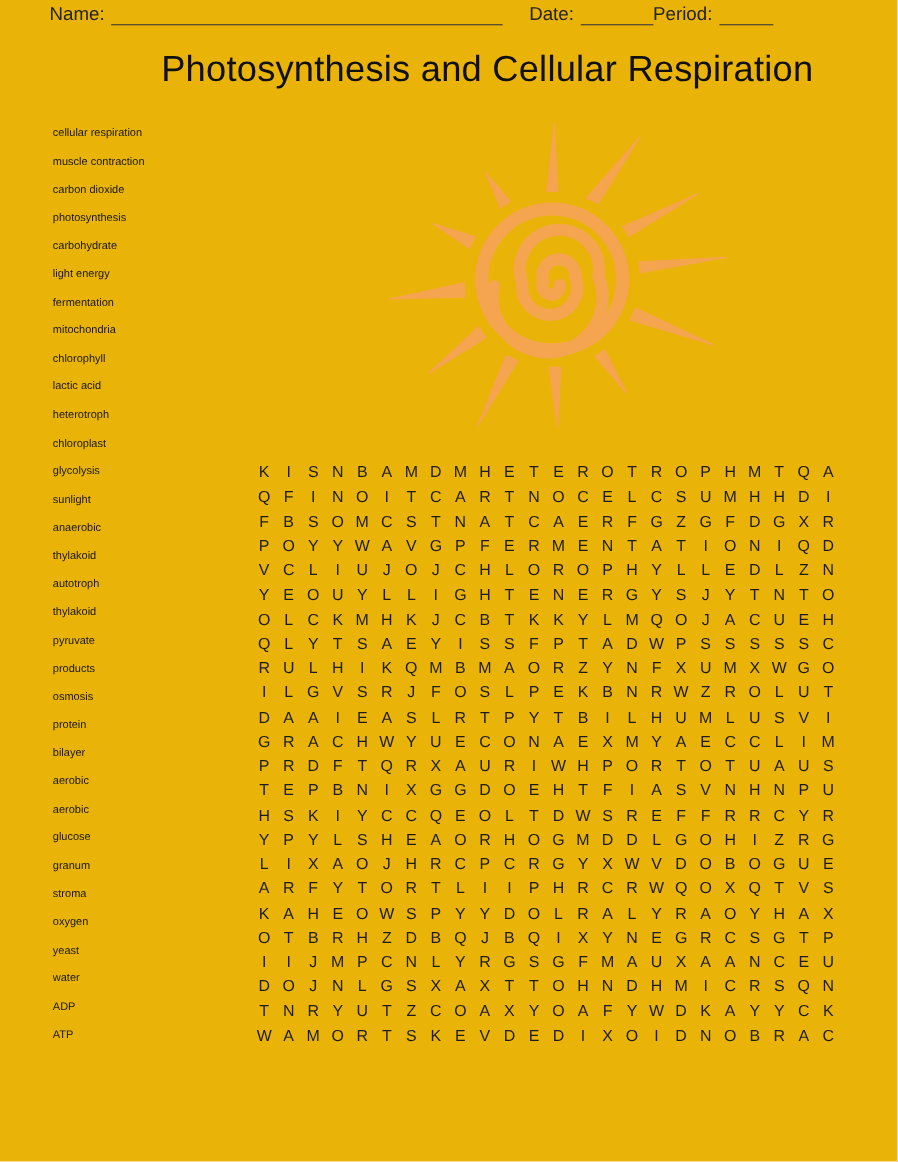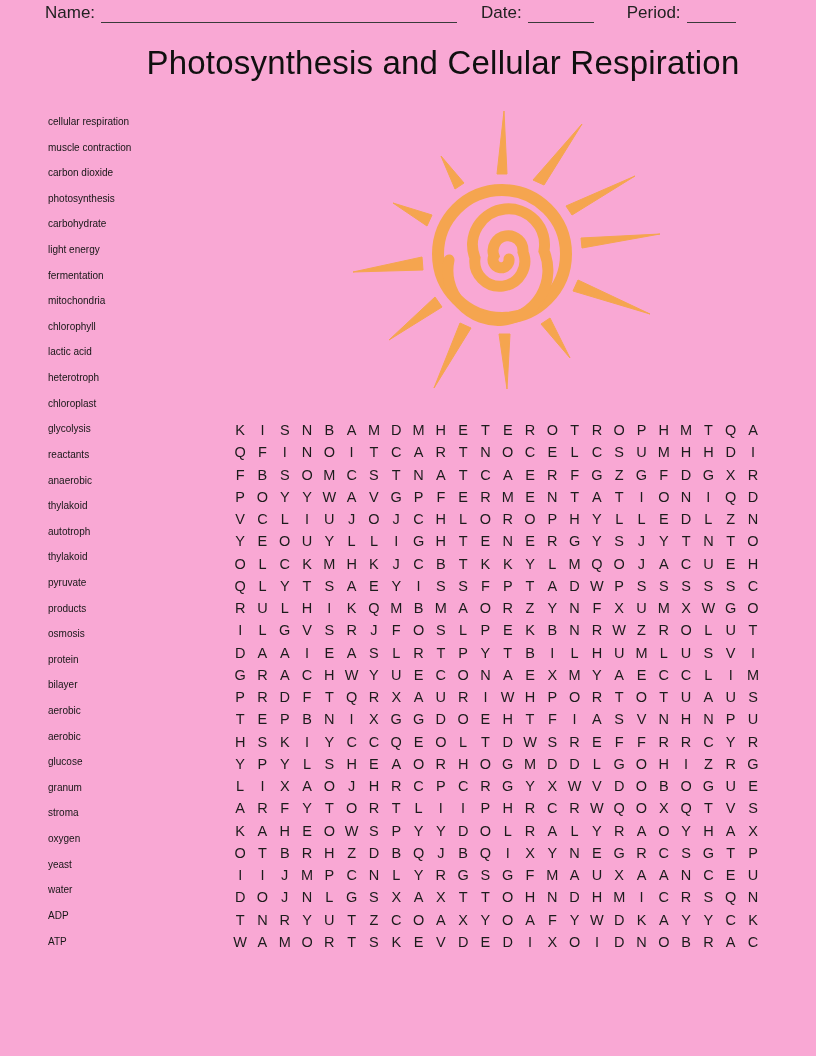--- a/index.html
+++ b/index.html
@@ -1,25 +1,25 @@
 <!DOCTYPE html>
 <html style="--sun-color: #F5A54F;"><head>
 <meta charset="utf-8">
 <style>
   html,body{margin:0;padding:0;background:#fff;}
   body{font-family:"Liberation Sans",sans-serif;color:#1b1b1b;}
-  .page{position:relative;width:816px;height:1056px;background:#f9a8d4;overflow:hidden;}
+  .page{position:relative;width:816px;height:1056px;background:#eab308;overflow:hidden;}
 
   .header-row{position:absolute;top:3px;left:45px;width:700px;display:flex;align-items:flex-end;
               font-size:17px;color:#222;}
   .blank{display:inline-block;border-bottom:1.6px solid #3a3a3a;height:17px;}
   .name-blank{width:356px;margin-left:6px;}
   .date-label{margin-left:24px;}
   .date-blank{width:66px;margin-left:6px;}
-  .period-label{margin-left:33px;}
+  .period-label{}
   .period-blank{width:49px;margin-left:6px;}
 
   .title{position:absolute;top:44px;left:0;width:100%;text-align:center;
          font-size:33px;font-weight:400;color:#101010;letter-spacing:0.2px;padding-left:35px;}
 
   .word-list{position:absolute;left:48px;top:109px;font-size:10px;color:#161616;}
   .word-list .word{height:25.62px;line-height:25.62px;white-space:nowrap;}
 
   .grid{position:absolute;left:229px;top:419px;display:grid;
         grid-template-columns:repeat(24,22.3px);grid-auto-rows:22.26px;
@@ -53,21 +53,21 @@
       <div class="word">photosynthesis</div>
       <div class="word">carbohydrate</div>
       <div class="word">light energy</div>
       <div class="word">fermentation</div>
       <div class="word">mitochondria</div>
       <div class="word">chlorophyll</div>
       <div class="word">lactic acid</div>
       <div class="word">heterotroph</div>
       <div class="word">chloroplast</div>
       <div class="word">glycolysis</div>
-      <div class="word">reactants</div>
+      <div class="word">sunlight</div>
       <div class="word">anaerobic</div>
       <div class="word">thylakoid</div>
       <div class="word">autotroph</div>
       <div class="word">thylakoid</div>
       <div class="word">pyruvate</div>
       <div class="word">products</div>
       <div class="word">osmosis</div>
       <div class="word">protein</div>
       <div class="word">bilayer</div>
       <div class="word">aerobic</div>

